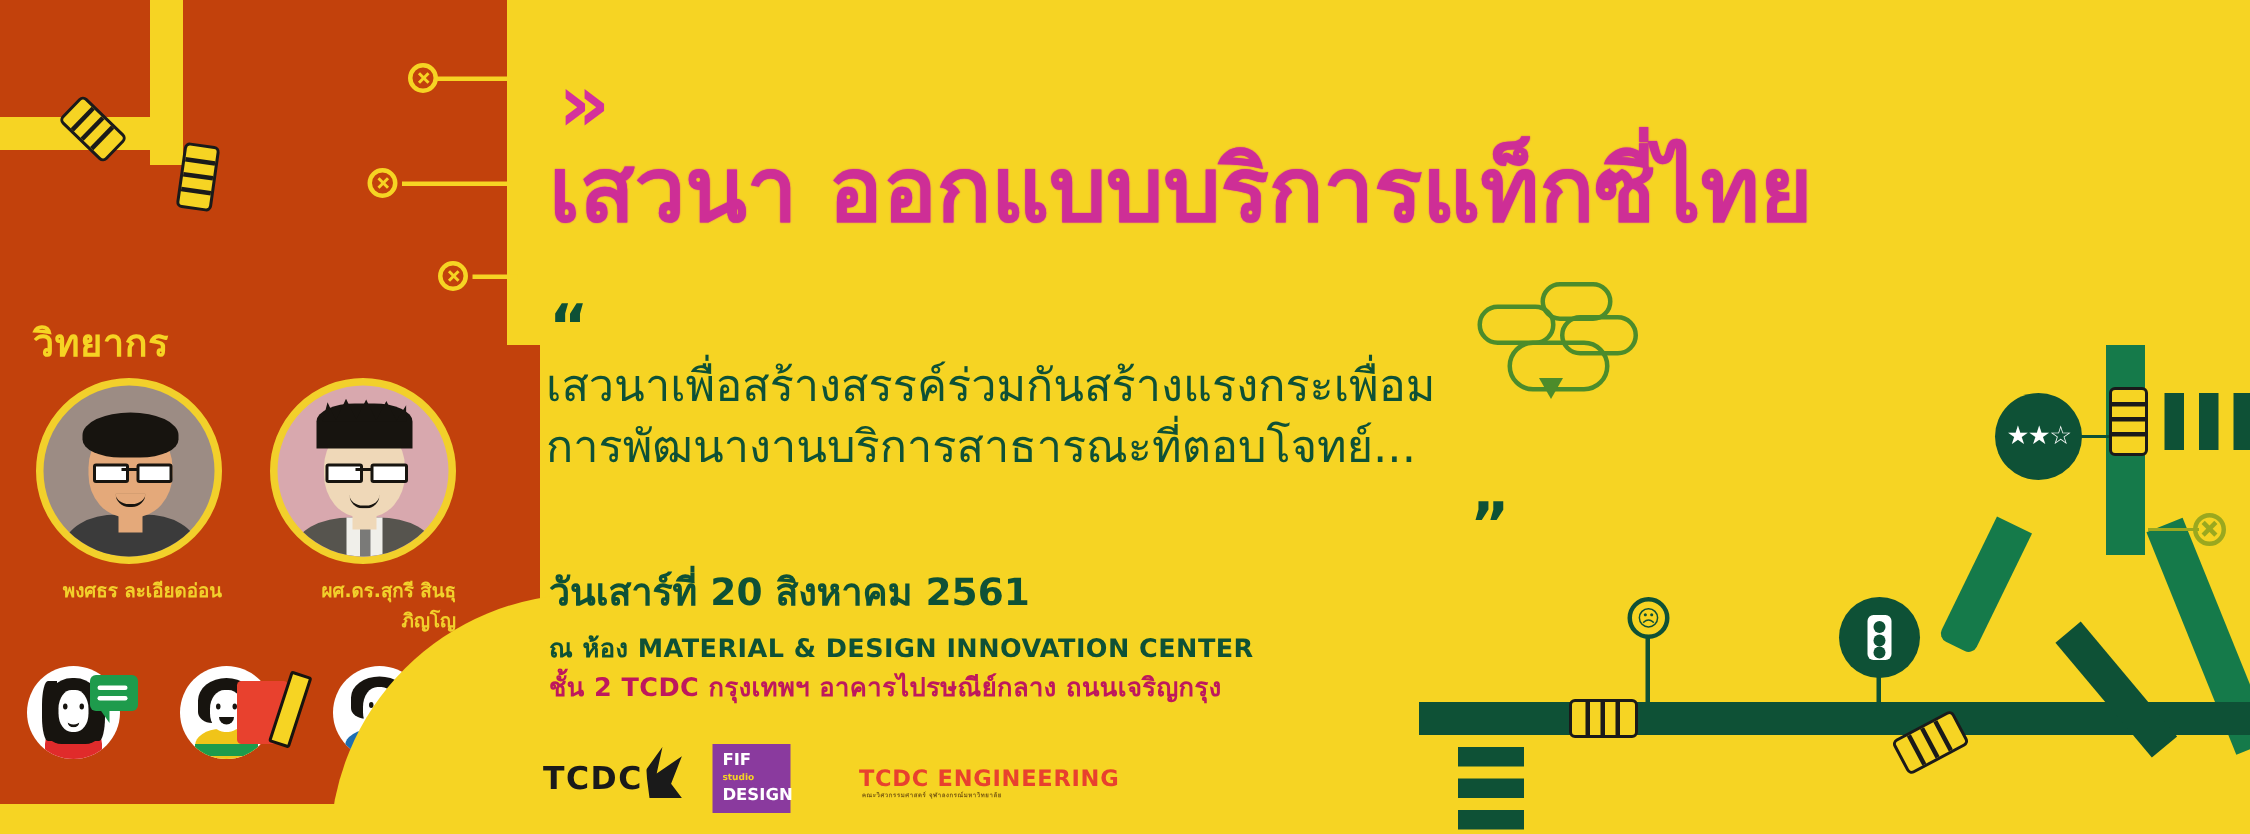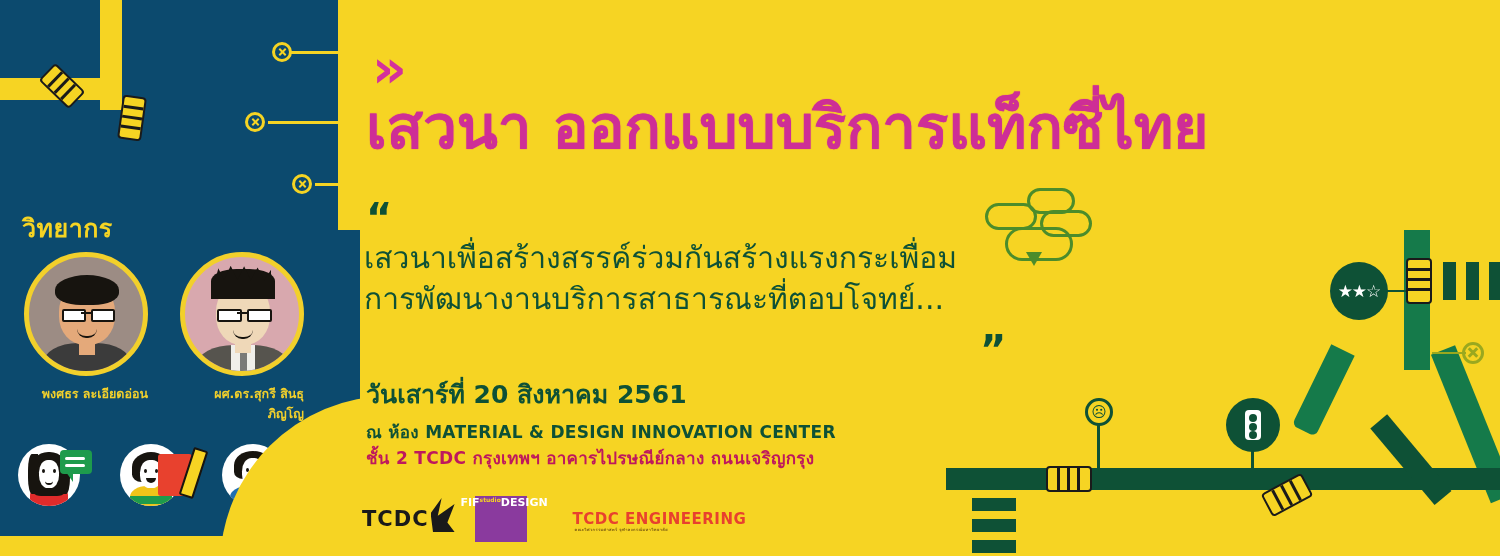--- a/index.html
+++ b/index.html
@@ -4,21 +4,21 @@
 <style>
   html,body{margin:0;padding:0;background:#fff;}
   #poster{
     position:relative;width:1500px;height:556px;overflow:hidden;
     background:#F6D423;
     font-family:"DejaVu Sans","Liberation Sans",sans-serif;
   }
   
   .green-panel{
     position:absolute;left:0;top:0;width:360px;height:556px;
-    background:#0c4a6e;
+    background:#c2410c;
   }
   .green-panel-curve{
     position:absolute;left:220px;top:396px;width:170px;height:170px;
     background:#F6D423;border-radius:100% 0 0 0;
   }
   .green-panel-bottom{
     position:absolute;left:0;top:536px;width:300px;height:20px;background:#F6D423;
   }
   
   .road-v{
@@ -112,21 +112,21 @@
   .cloud-tail{position:absolute;width:0;height:0;border-left:8px solid transparent;border-right:8px solid transparent;border-top:14px solid #4C8C2B;}
   
   .logos{position:absolute;left:362px;top:496px;display:flex;align-items:center;gap:46px;}
   .logo-tcdc{position:relative;font-size:21px;font-weight:700;color:#1a1a1a;letter-spacing:1px;}
   .logo-tcdc .fishtail{
     position:absolute;right:-26px;top:-9px;width:24px;height:34px;background:#1a1a1a;
     clip-path:polygon(10% 100%,0% 45%,46% 0%,30% 52%,100% 18%,70% 72%,100% 100%);
   }
   .logo-fif{
     width:52px;height:46px;background:#8A3A9E;color:#fff;font-size:11px;font-weight:700;
-    display:flex;flex-direction:row;justify-content:center;padding-left:7px;box-sizing:border-box;line-height:1.35;
+    display:flex;flex-direction:column;justify-content:center;padding-left:7px;box-sizing:border-box;line-height:1.35;
   }
   .logo-fif .sub{font-size:6px;color:#F6D423;}
   .logo-chula{position:relative;color:#E8412E;font-size:15px;font-weight:700;letter-spacing:.5px;}
   .logo-chula .ctiny{position:absolute;left:2px;top:16px;font-size:4px;color:#7a5a10;letter-spacing:.4px;white-space:nowrap;}
   
   .g-road{position:absolute;background:#157A4A;}
   .g-road-dark{position:absolute;background:#0E5136;}
   .badge-circle{
     position:absolute;border-radius:50%;background:#0E5136;display:flex;align-items:center;justify-content:center;
   }

